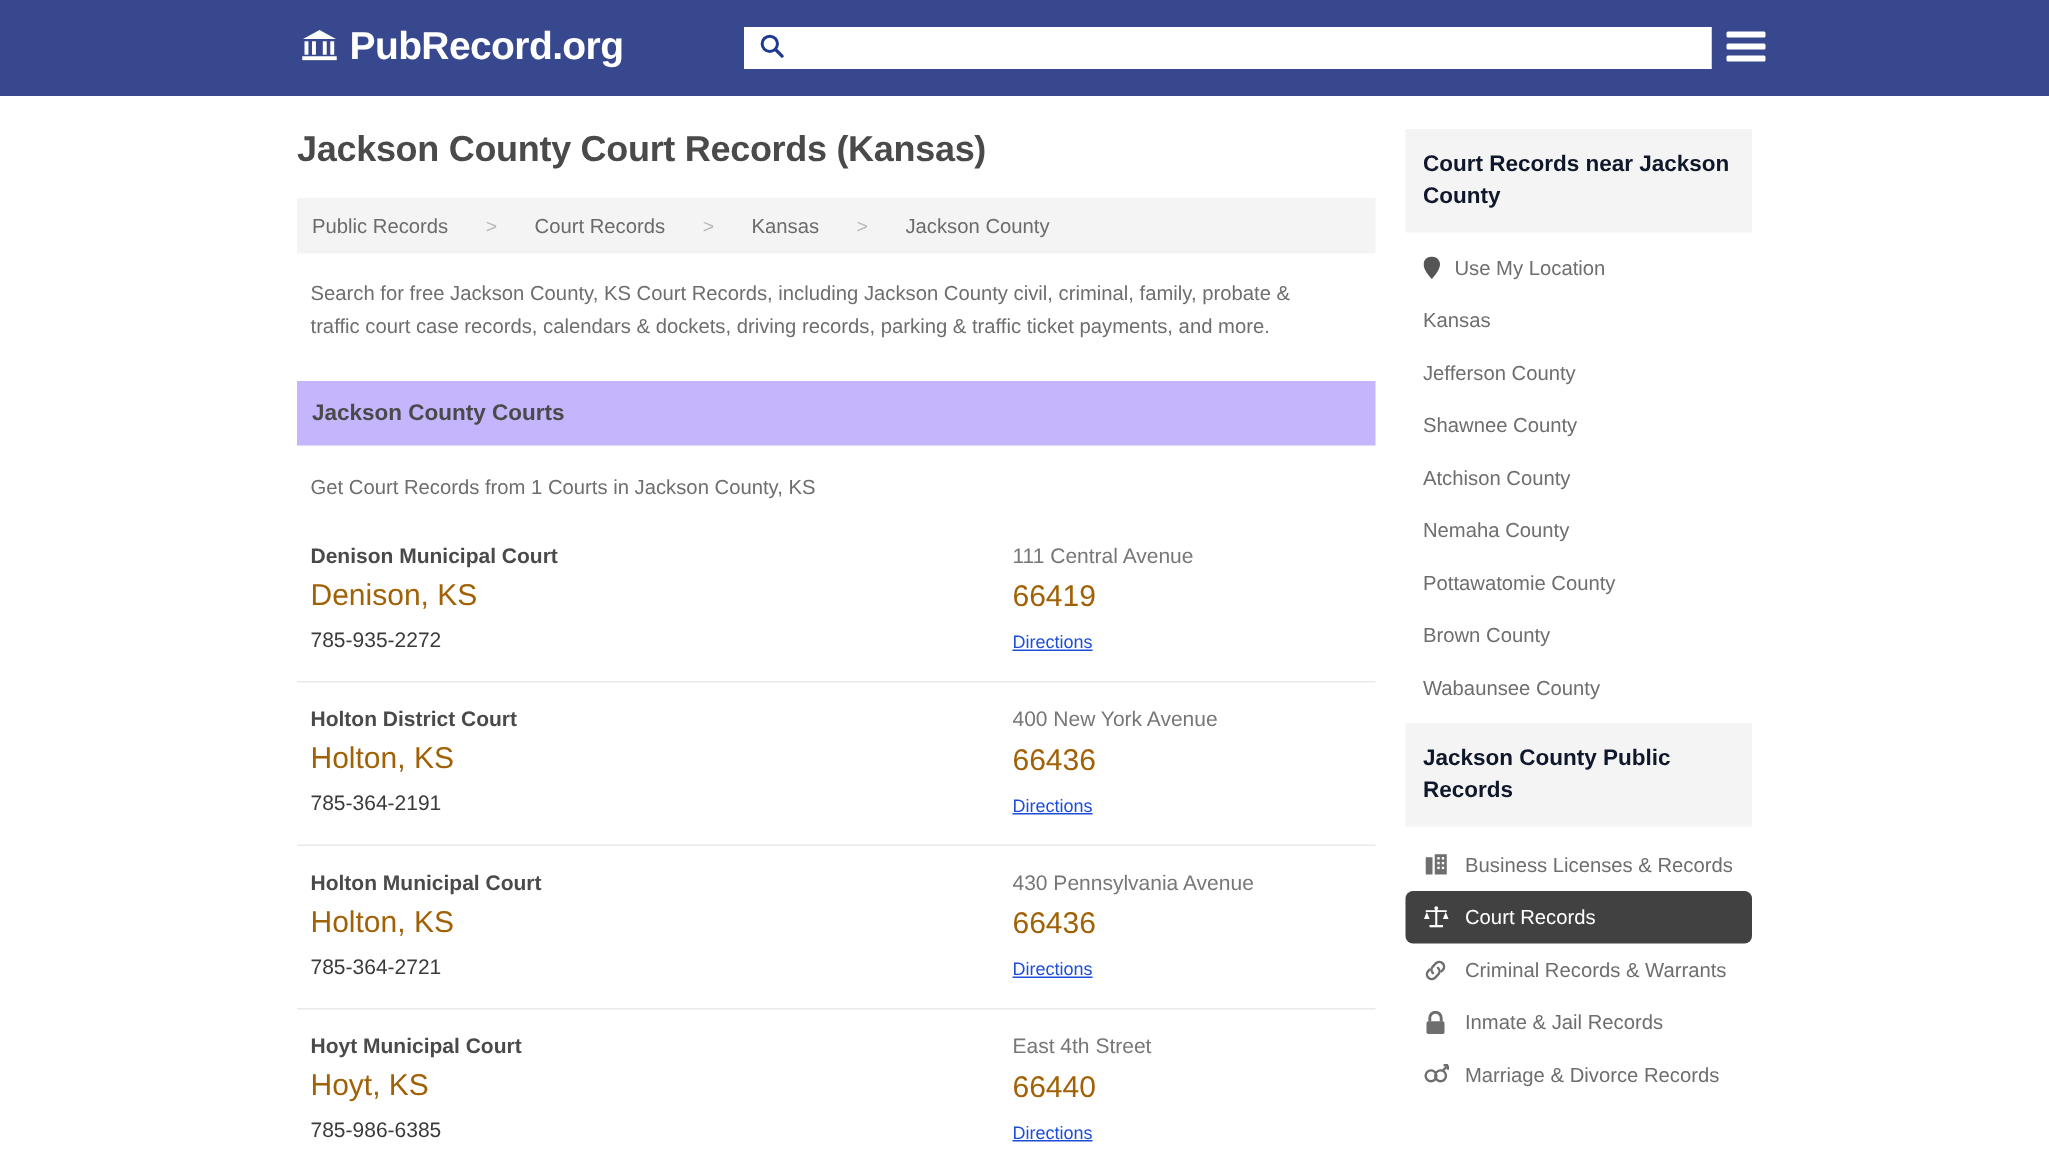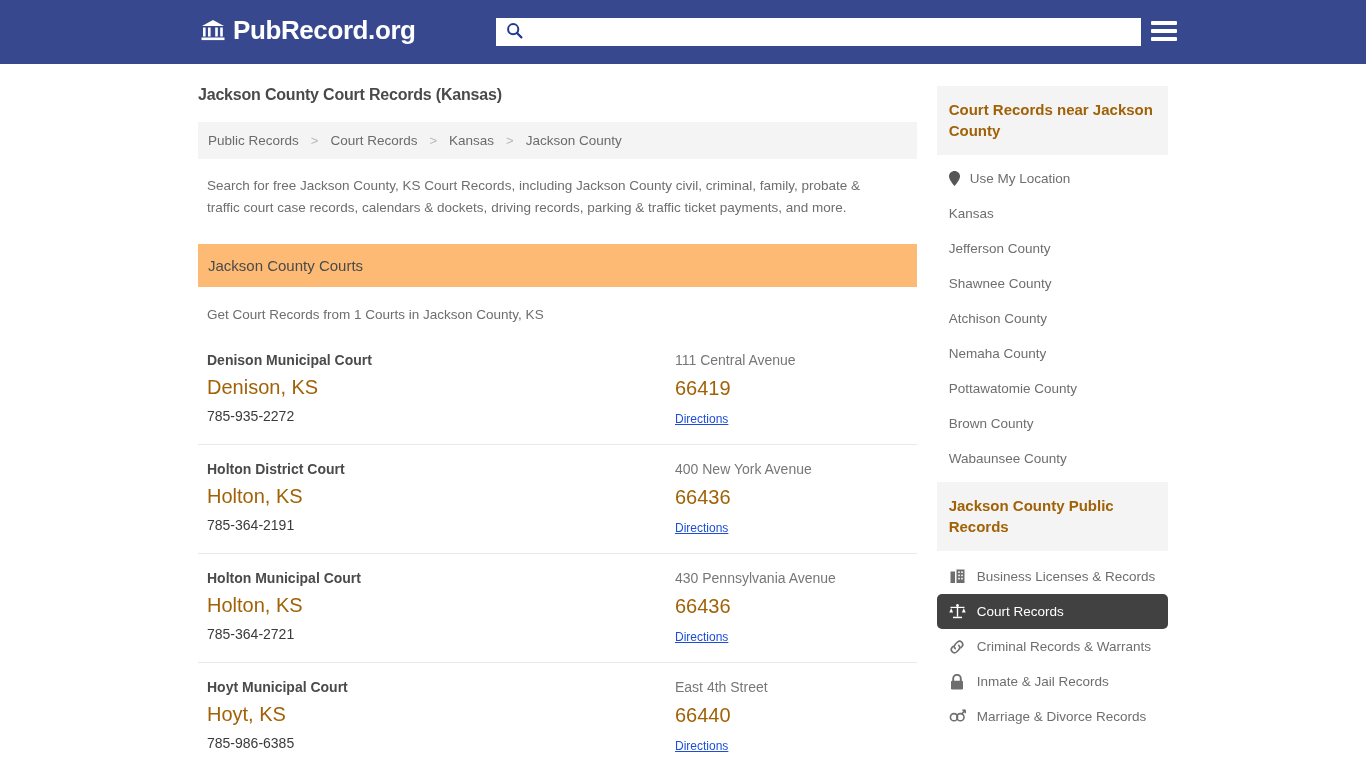--- a/index.html
+++ b/index.html
@@ -95,36 +95,36 @@
     width: 970px;
     margin: 0 auto;
     display: flex;
     gap: 20px;
     align-items: flex-start;
   }
   .main-col { width: 730px; }
   .side-col { width: 235px; }
 
   h1.page-title {
-    font-size: 16px;
+    font-size: 24px;
     font-weight: bold;
     color: #4a4a4a;
     margin-bottom: 18px;
     letter-spacing: -0.2px;
   }
 
   
   .breadcrumb {
     background: #f4f4f4;
     padding: 11px 10px;
     font-size: 13.5px;
     display: flex;
     align-items: flex-end;
     flex-wrap: wrap;
-    gap: 4px;
+    gap: 17px;
   }
   .breadcrumb a {
     color: #6b6b6b;
     text-decoration: none;
   }
   .breadcrumb .sep {
     color: #b8b8b8;
     margin: 0 8px;
     font-size: 13px;
   }
@@ -133,25 +133,25 @@
   .intro {
     font-size: 13.5px;
     line-height: 1.65;
     color: #6e6e6e;
     padding: 16px 9px 0 9px;
     max-width: 700px;
   }
 
   
   .section-head {
-    background: #fdba74;
+    background: #c4b5fd;
     padding: 13px 10px;
     margin-top: 24px;
     font-size: 15px;
-    font-weight: normal;
+    font-weight: bold;
     color: #4a4a4a;
   }
   .section-sub {
     font-size: 13.5px;
     color: #6e6e6e;
     padding: 20px 9px 0 9px;
   }
 
   
   .court-list { margin-top: 14px; }
@@ -190,21 +190,21 @@
     cursor: pointer;
   }
 
   
   .side-panel { margin-bottom: 6px; }
   .side-head {
     background: #f4f4f4;
     padding: 13px 12px 14px 12px;
     font-size: 15px;
     font-weight: bold;
-    color: #a16207;
+    color: #0f172a;
     line-height: 1.4;
   }
   .side-links { padding-top: 6px; }
   .side-link {
     display: flex;
     align-items: center;
     gap: 10px;
     padding: 10px 12px;
     font-size: 13.5px;
     color: #6e6e6e;

